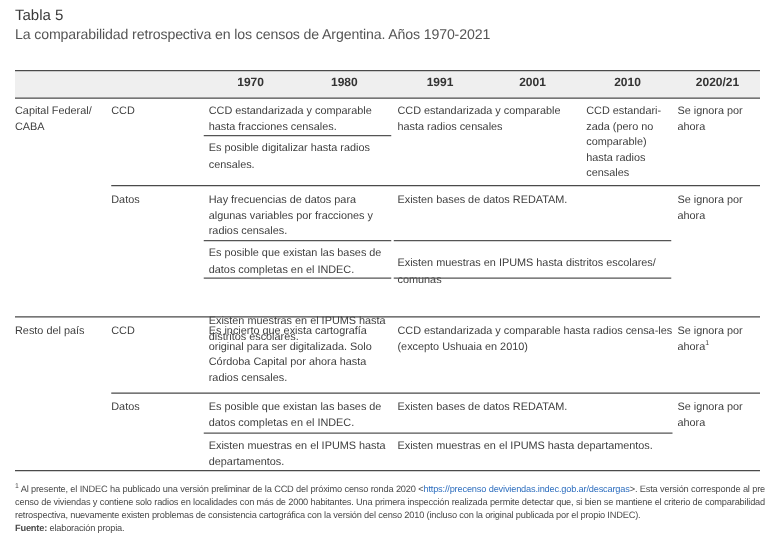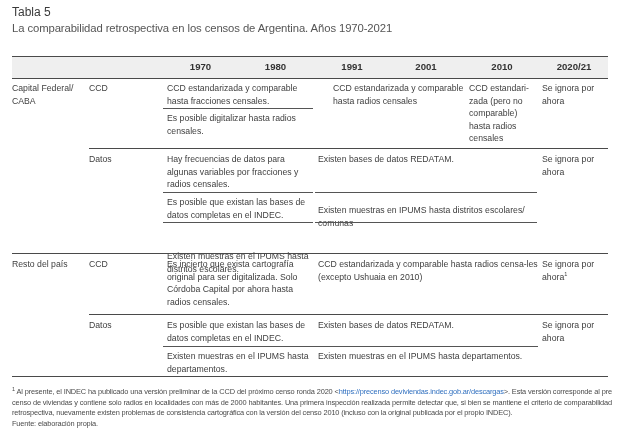--- a/index.html
+++ b/index.html
@@ -32,21 +32,21 @@
     color: #333; text-align: center;
   }
   .cell { position: absolute; white-space: normal; }
   .footnote {
     position: absolute; left: 12px; top: 384px; width: 600px;
     font-size: 7.4px; line-height: 10.4px; color: #4a4a4a; letter-spacing: -0.15px;
     text-align: justify;
   }
   .footnote a { color: #2f6fbf; text-decoration: none; }
   .footnote sup { font-size: 5.5px; }
-  .source { font-weight: normal; }
+  .source { font-weight: bold; }
   sup.fn { font-size: 5.5px; vertical-align: super; line-height: 0; }
 </style>
 </head>
 <body>
 
 <div class="title">Tabla 5</div>
 <div class="subtitle">La comparabilidad retrospectiva en los censos de Argentina. Años 1970-2021</div>
 
 <div class="tbl">
 
@@ -59,21 +59,21 @@
   <div class="hcell" style="left:454px;width:72px;">2010</div>
   <div class="hcell" style="left:528px;width:68px;">2020/21</div>
   <div class="line" style="left:0;top:22px;width:596px;"></div>
 
   <div class="cell" style="left:0;top:26px;width:74px;">Capital Federal/ CABA</div>
 
   <div class="cell" style="left:77px;top:26px;width:70px;">CCD</div>
   <div class="cell" style="left:155px;top:26px;width:146px;">CCD estandarizada y comparable hasta fracciones censales.</div>
   <div class="line thin" style="left:151px;top:52px;width:150px;"></div>
   <div class="cell" style="left:155px;top:56px;width:146px;">Es posible digitalizar hasta radios censales.</div>
-  <div class="cell" style="left:306px;top:26px;width:148px;margin-left:15px;">CCD estandarizada y comparable hasta radios censales</div>
+  <div class="cell" style="left:306px;top:26px;width:148px;">CCD estandarizada y comparable hasta radios censales</div>
   <div class="cell" style="left:457px;top:26px;width:68px;">CCD estandari-zada (pero no comparable) hasta radios censales</div>
   <div class="cell" style="left:530px;top:26px;width:66px;">Se ignora por ahora</div>
 
   <div class="line" style="left:77px;top:92px;width:519px;"></div>
 
   <div class="cell" style="left:77px;top:97px;width:70px;">Datos</div>
   <div class="cell" style="left:155px;top:97px;width:146px;">Hay frecuencias de datos para algunas variables por fracciones y radios censales.</div>
   <div class="line thin" style="left:151px;top:136px;width:150px;"></div>
   <div class="cell" style="left:155px;top:140px;width:148px;">Es posible que existan las bases de datos completas en el INDEC.</div>
   <div class="line thin" style="left:151px;top:166px;width:150px;"></div>

